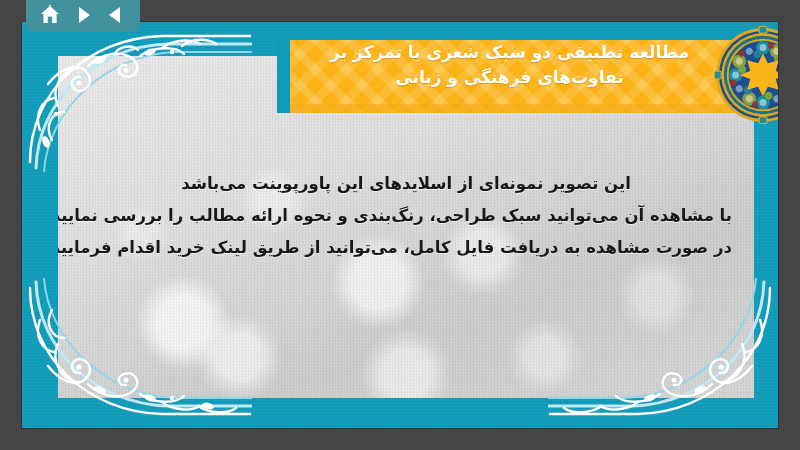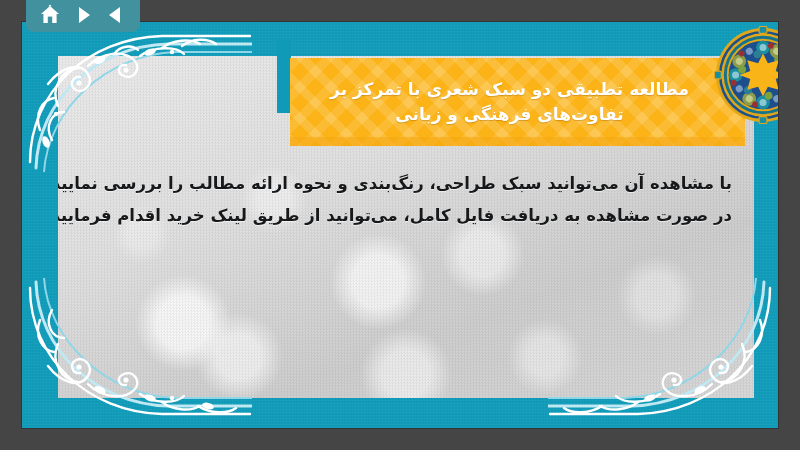--- a/index.html
+++ b/index.html
@@ -87,25 +87,25 @@
   
   .orn{position:absolute;pointer-events:none;z-index:5;}
   .orn-tl{left:0;top:0;}
   .orn-bl{left:0;bottom:0;transform:scaleY(-1);}
   .orn-br{right:0;bottom:0;transform:scale(-1,-1);}
   .orn-tr{right:0;top:0;transform:scaleX(-1);}
 
   
   #title-banner{
     position:absolute;
-    left:268px; top:36px;
-    width:455px; height:88px;
+    left:268px; top:18px;
+    width:455px; height:73px;
     background:#fbb318;
     z-index:30;
-    display:flex;align-items:center;justify-content:center;
+    display:flex;justify-content:center;
     overflow:hidden;
   }
   
   #title-banner::before{
     content:"";position:absolute;inset:0;
     background:
       repeating-linear-gradient(45deg,
         rgba(255,255,255,.16) 0 9px,
         rgba(255,255,255,0) 9px 22px),
       repeating-linear-gradient(-45deg,
@@ -264,20 +264,21 @@
 
     <svg class="orn orn-tr" width="110" height="120" viewBox="0 0 110 120">
       <g fill="none" stroke="#ffffff" stroke-width="2" stroke-linecap="round" opacity=".0">
         <path d="M6 110 C6 60 40 18 92 14"></path>
       </g>
     </svg>
 
     <div id="content">
 
       <div id="body-text">
+        <div class="body-line">این تصویر نمونه‌ای از اسلایدهای این پاورپوینت می‌باشد</div>
         <div class="body-line">با مشاهده آن می‌توانید سبک طراحی، رنگ‌بندی و نحوه ارائه مطالب را بررسی نمایید</div>
         <div class="body-line">در صورت مشاهده به دریافت فایل کامل، می‌توانید از طریق لینک خرید اقدام فرمایید</div>
       </div>
 
     </div>
 
     <div id="banner-tab"></div>
 
     <div id="title-banner">
       <div id="title-text">مطالعه تطبیقی دو سبک شعری با تمرکز بر

